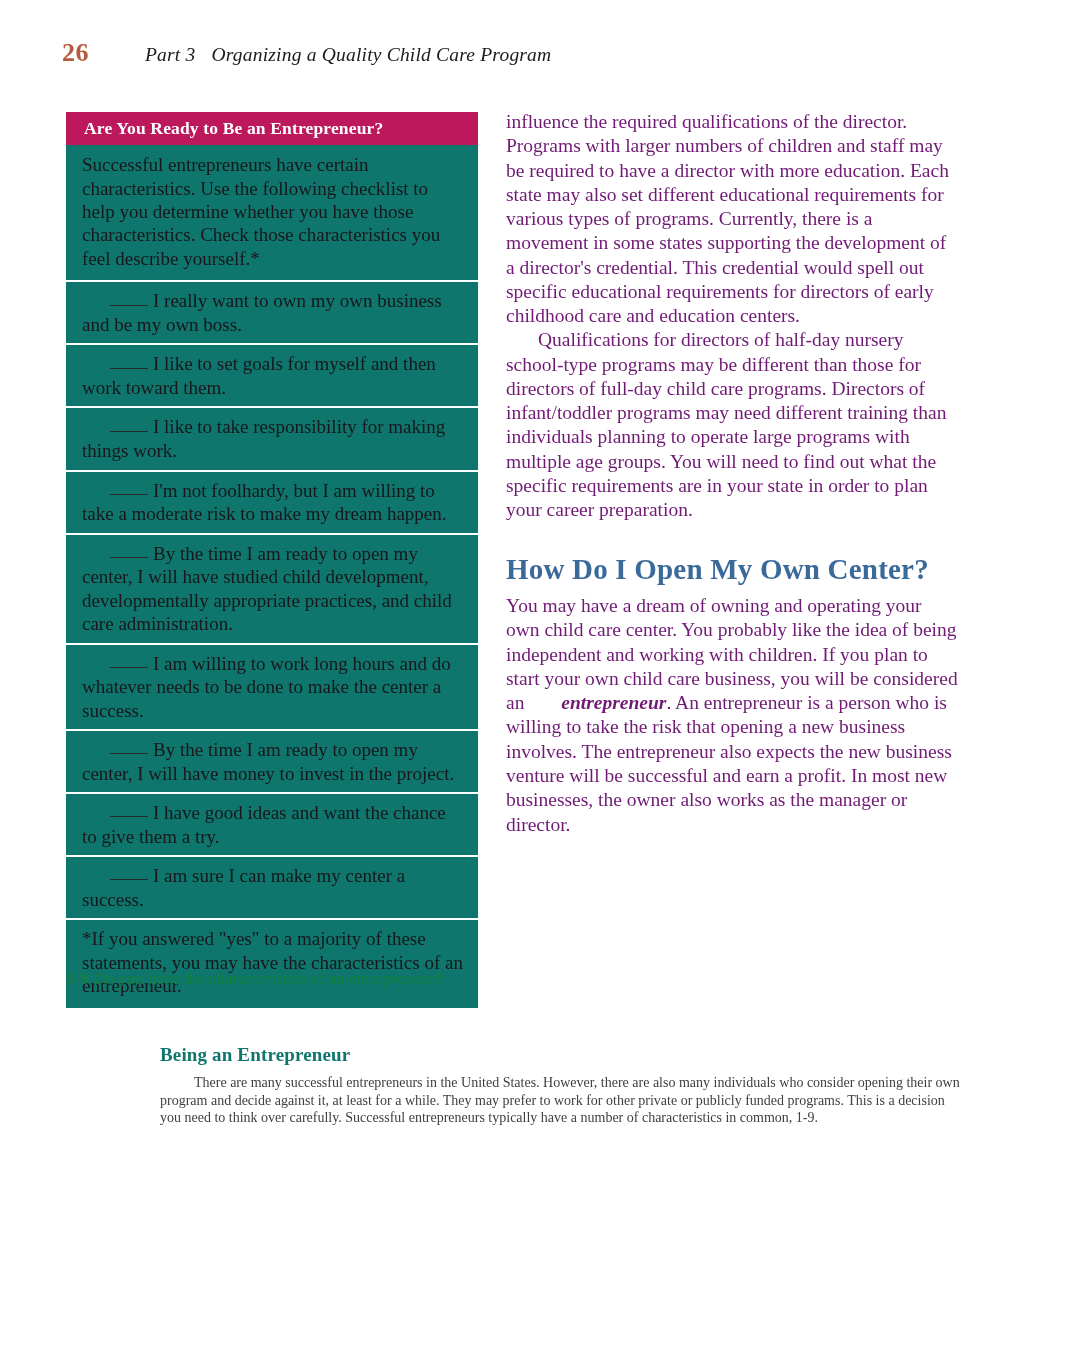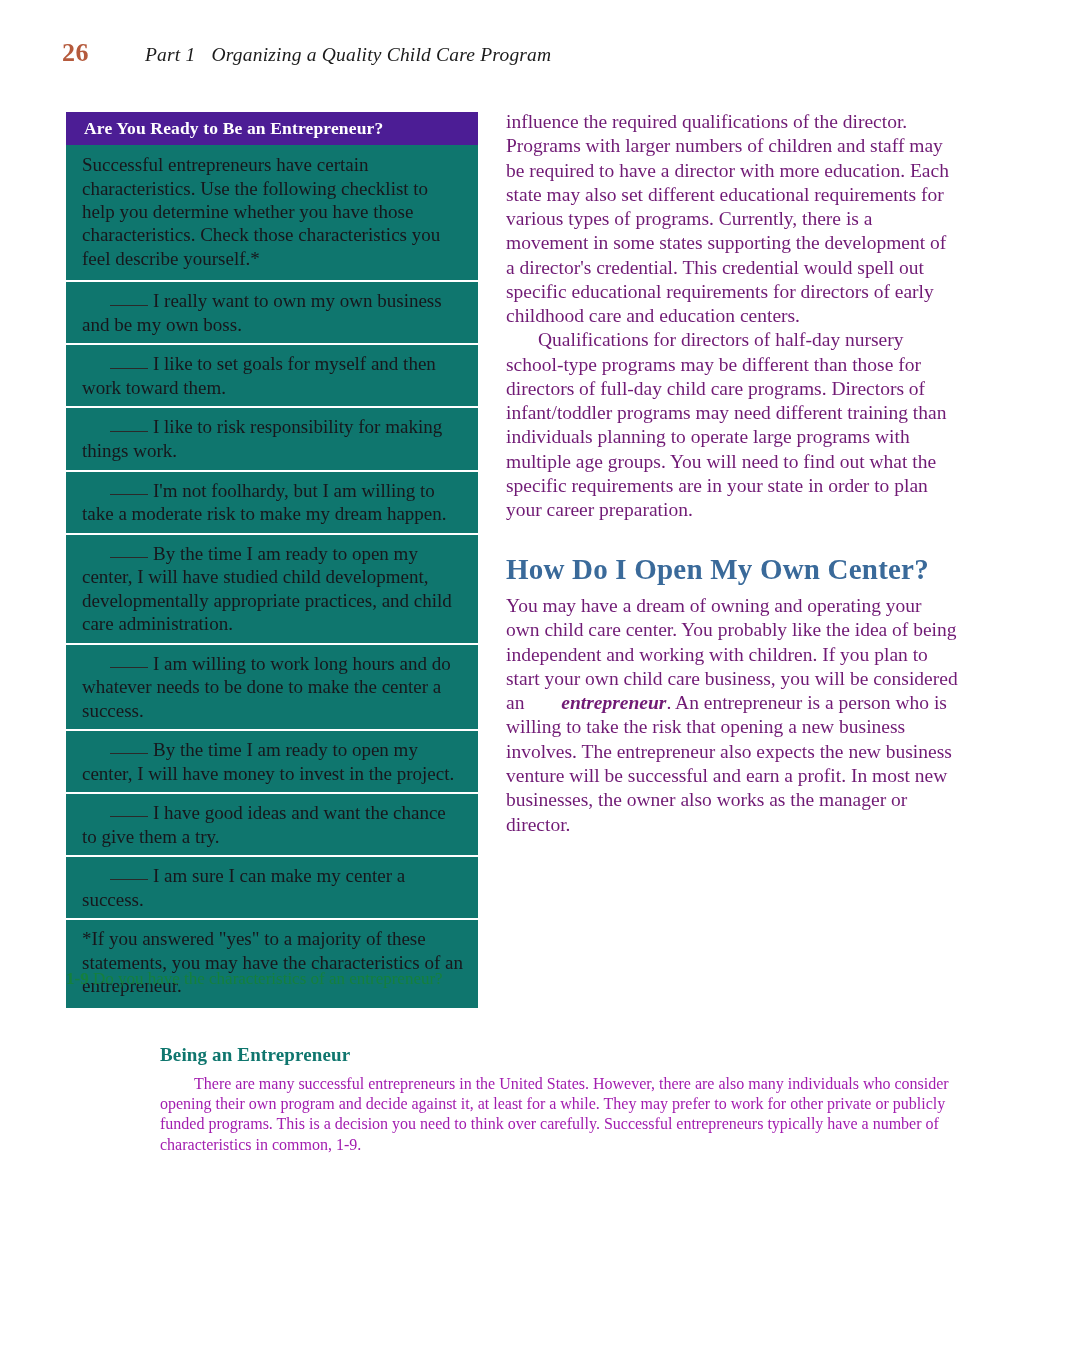--- a/index.html
+++ b/index.html
@@ -49,21 +49,21 @@
   }
 
   
   .figure-box {
     position: absolute;
     left: 66px;
     top: 112px;
     width: 412px;
   }
   .figure-head {
-    background: #4c1d95;
+    background: #be185d;
     color: #ffffff;
     font-weight: bold;
     font-size: 17.5px;
     padding: 6px 0 7px 18px;
     letter-spacing: 0.15px;
     line-height: 1.15;
   }
   .figure-body {
     background: #0f766e;
   }
@@ -152,47 +152,47 @@
     width: 800px;
   }
   .head-b {
     color: #0f766e;
     font-weight: bold;
     font-size: 19px;
     margin: 0 0 8px 0;
     letter-spacing: 0.15px;
   }
   .wide-par {
-    font-size: 16px;
+    font-size: 14px;
     line-height: 1.265;
-    color: #a21caf;
+    color: #404040;
     margin: 0;
     text-indent: 34px;
   }
 </style>
 </head>
 <body>
 
 <div class="page">
 
   <div class="running-head">
     <span class="folio">26</span>
     <span class="running-title">
-      <span class="part-label">Part 1</span><span>Organizing a Quality Child Care Program</span>
+      <span class="part-label">Part 3</span><span>Organizing a Quality Child Care Program</span>
     </span>
   </div>
 
   <div class="figure-box">
     <div class="figure-head">Are You Ready to Be an Entrepreneur?</div>
     <div class="figure-body">
       <div class="fig-intro">Successful entrepreneurs have certain characteristics. Use the following checklist to help you determine whether you have those characteristics. Check those characteristics you feel describe yourself.*</div>
       <ul class="check-list">
         <li class="check-item"><span class="blank"></span><span>I really want to own my own business and be my own boss.</span></li>
         <li class="check-item"><span class="blank"></span><span>I like to set goals for myself and then work toward them.</span></li>
-        <li class="check-item"><span class="blank"></span><span>I like to risk responsibility for making things work.</span></li>
+        <li class="check-item"><span class="blank"></span><span>I like to take responsibility for making things work.</span></li>
         <li class="check-item"><span class="blank"></span><span>I'm not foolhardy, but I am willing to take a moderate risk to make my dream happen.</span></li>
         <li class="check-item"><span class="blank"></span><span>By the time I am ready to open my center, I will have studied child development, developmentally appropriate practices, and child care administration.</span></li>
         <li class="check-item"><span class="blank"></span><span>I am willing to work long hours and do whatever needs to be done to make the center a success.</span></li>
         <li class="check-item"><span class="blank"></span><span>By the time I am ready to open my center, I will have money to invest in the project.</span></li>
         <li class="check-item"><span class="blank"></span><span>I have good ideas and want the chance to give them a try.</span></li>
         <li class="check-item"><span class="blank"></span><span>I am sure I can make my center a success.</span></li>
       </ul>
       <div class="fig-note">*If you answered "yes" to a majority of these statements, you may have the characteristics of an entrepreneur.</div>
     </div>
   </div>

